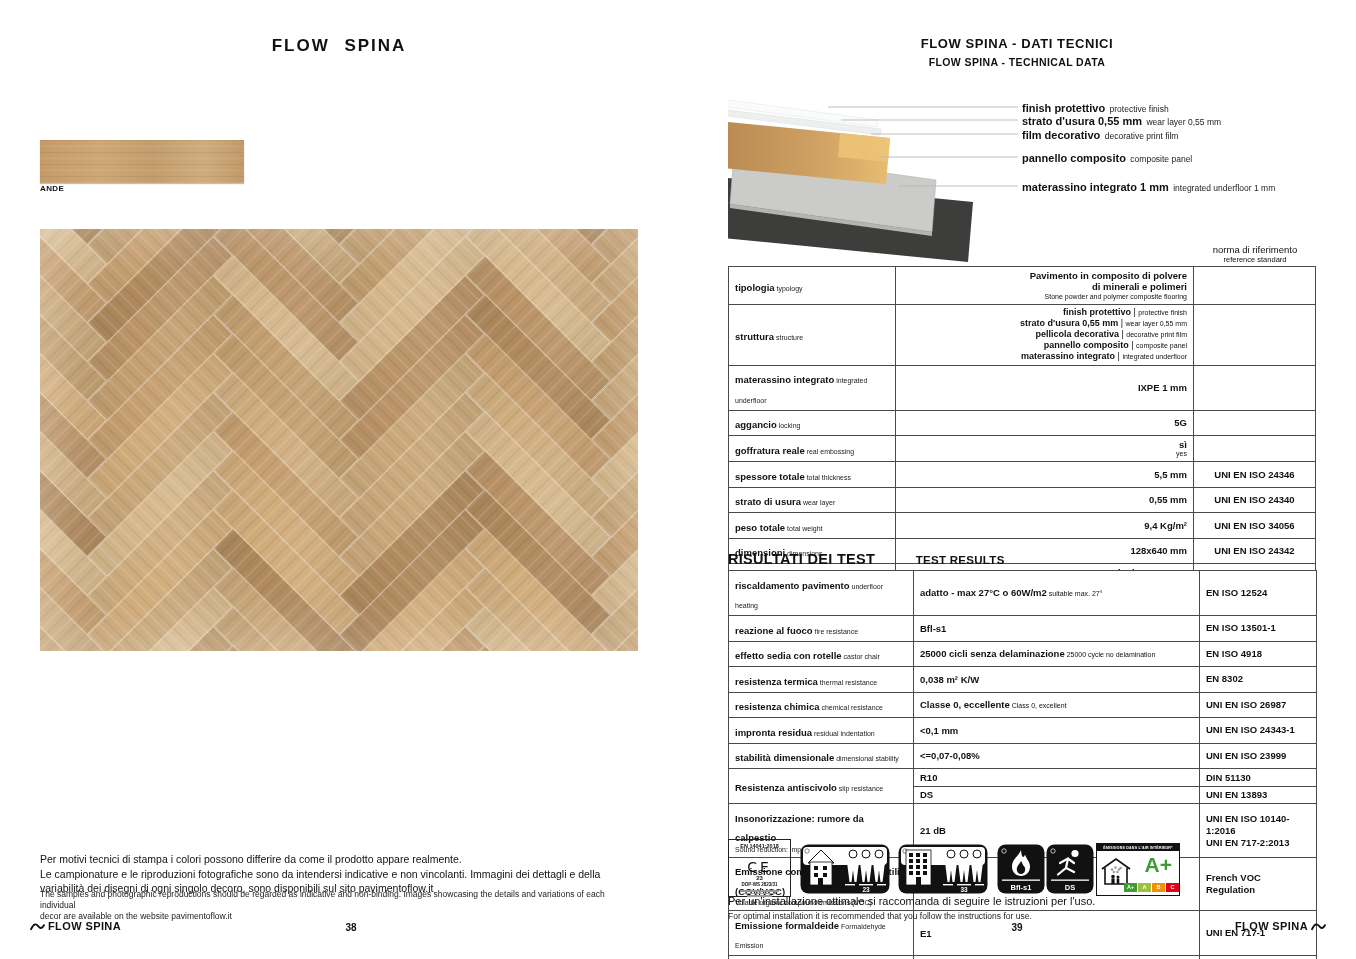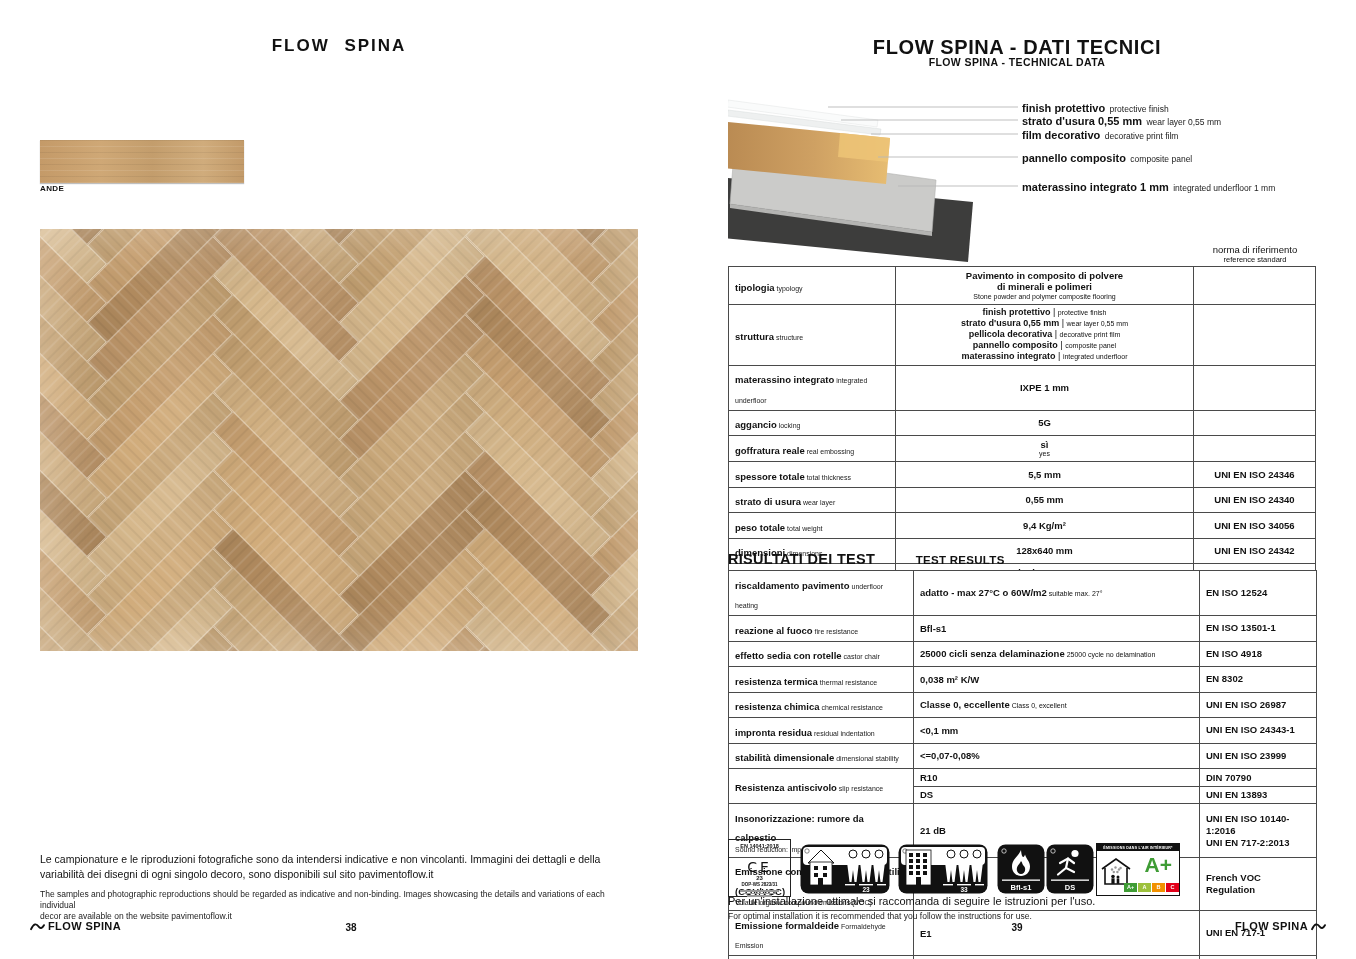--- a/index.html
+++ b/index.html
@@ -24,42 +24,42 @@
   .floor-vignette{position:absolute;inset:0;box-shadow:inset 0 0 60px rgba(255,255,255,.30);pointer-events:none;}
   .disc-it{left:40px;top:852px;width:585px;font-size:10.5px;font-weight:500;line-height:14.6px;color:#111;}
   .disc-en{left:40px;top:889px;width:585px;font-size:8.5px;font-weight:400;line-height:11.2px;color:#222;}
   .footer-brand{top:920px;font-size:11px;font-weight:700;letter-spacing:.4px;display:flex;align-items:center;gap:3px;}
   .fb-left{left:30px;}
   .fb-right{right:30px;}
   .pagenum-l{left:0;top:922px;width:678px;text-align:center;font-size:10px;font-weight:700;margin-left:12px;}
   .pagenum-r{left:678px;top:922px;width:678px;text-align:center;font-size:10px;font-weight:700;}
 
   
-  .rp-title{left:678px;top:36px;width:678px;text-align:center;font-size:20px;font-weight:700;letter-spacing:.6px;}
+  .rp-title{left:678px;top:36px;width:678px;text-align:center;font-size:13px;font-weight:700;letter-spacing:.6px;}
   .rp-subtitle{left:678px;top:56px;width:678px;text-align:center;font-size:10.5px;font-weight:700;letter-spacing:.4px;}
 
   
   .layers-svg{left:728px;top:80px;}
   .ll{left:1022px;line-height:13px;white-space:nowrap;}
   .ll b{font-size:11px;font-weight:700;}
   .ll span{font-size:8.5px;font-weight:400;color:#222;}
   .ll1{top:100px;} .ll2{top:113px;} .ll3{top:127px;} .ll4{top:150px;} .ll5{top:179px;}
 
   
   .std-header{left:1193px;top:245px;width:124px;text-align:center;line-height:10px;}
   .std-header b{font-size:9.5px;font-weight:400;display:block;}
   .std-header span{font-size:7.5px;font-weight:400;display:block;}
   table.datat{border-collapse:collapse;table-layout:fixed;background:#fff;}
   table.datat td{border:1px solid #4a4a4a;padding:2.5px 6px;vertical-align:middle;line-height:1.22;}
   .tech{left:728px;top:266px;width:587px;}
   .testt{left:728px;top:570px;width:588px;}
   td.label{text-align:left;}
   td.label b{font-size:9.5px;font-weight:700;}
   td.label .lab-en{font-size:7px;font-weight:400;color:#222;}
-  td.value{text-align:center;}
+  td.value{text-align:right;}
   td.value .vb{font-size:9.5px;font-weight:700;}
   td.value .vs{font-size:7px;font-weight:400;}
   td.value .vline{font-size:0;}
   td.value .vline b{font-size:9px;font-weight:700;}
   td.value .vline .sep{font-size:9px;font-weight:300;}
   td.value .vline .ven{font-size:7px;font-weight:400;}
   td.std{text-align:center;font-size:9.5px;font-weight:700;}
   td.tvalue{text-align:left;font-size:9.5px;font-weight:600;}
   td.tvalue .vsm{font-size:7px;font-weight:400;}
   td.tstd{text-align:left;font-size:9.5px;font-weight:700;}
@@ -185,20 +185,21 @@
       <div class="plank" style="left: -95px; top: 124px; transform: rotate(45deg); background-color: rgb(209, 172, 123);"></div>
       <div class="plank" style="left: -95px; top: 85px; transform: rotate(45deg); background-color: rgb(195, 160, 113);"></div>
       <div class="plank" style="left: -95px; top: 46px; transform: rotate(45deg); background-color: rgb(201, 168, 122);"></div>
       <div class="plank" style="left: -95px; top: 7px; transform: rotate(45deg); background-color: rgb(198, 159, 112);"></div>
       <div class="plank" style="left: -95px; top: -32px; transform: rotate(45deg); background-color: rgb(214, 184, 140);"></div>
       <div class="plank" style="left: -95px; top: -71px; transform: rotate(45deg); background-color: rgb(176, 138, 94);"></div>
     <div class="floor-vignette"></div>
   </div>
 
   <div class="abs disc-it">
+    <p style="margin:0">Per motivi tecnici di stampa i colori possono differire da come il prodotto appare realmente.</p>
     <p style="margin:0">Le campionature e le riproduzioni fotografiche sono da intendersi indicative e non vincolanti. Immagini dei dettagli e della</p>
     <p style="margin:0">variabilità dei disegni di ogni singolo decoro, sono disponibili sul sito pavimentoflow.it</p>
   </div>
   <div class="abs disc-en">
     <p style="margin:0">The samples and photographic reproductions should be regarded as indicative and non-binding. Images showcasing the details and variations of each individual</p>
     <p style="margin:0">decor are available on the website pavimentoflow.it</p>
   </div>
 
   <div class="abs footer-brand fb-left">
     <svg width="15" height="11" viewBox="0 0 14 10">
@@ -395,21 +396,21 @@
         <tr>
           <td class="label"><b>stabilità dimensionale</b><span class="lab-en"> dimensional stability</span></td>
           <td class="tvalue">&lt;=0,07-0,08%</td>
           <td class="tstd">
             <div>UNI EN ISO 23999</div>
           </td>
         </tr>
         <tr>
           <td class="label" rowspan="2"><b>Resistenza antiscivolo</b><span class="lab-en"> slip resistance</span></td>
           <td class="tvalue">R10</td>
-          <td class="tstd">DIN 70790</td>
+          <td class="tstd">DIN 51130</td>
         </tr>
         <tr>
           <td class="tvalue">DS</td>
           <td class="tstd">UNI EN 13893</td>
         </tr>
         <tr>
           <td class="label"><b>Insonorizzazione: rumore da calpestio</b><div class="lab-en">Sound reduction: impactsound</div></td>
           <td class="tvalue">21 dB</td>
           <td class="tstd">
             <div>UNI EN ISO 10140-1:2016</div>

